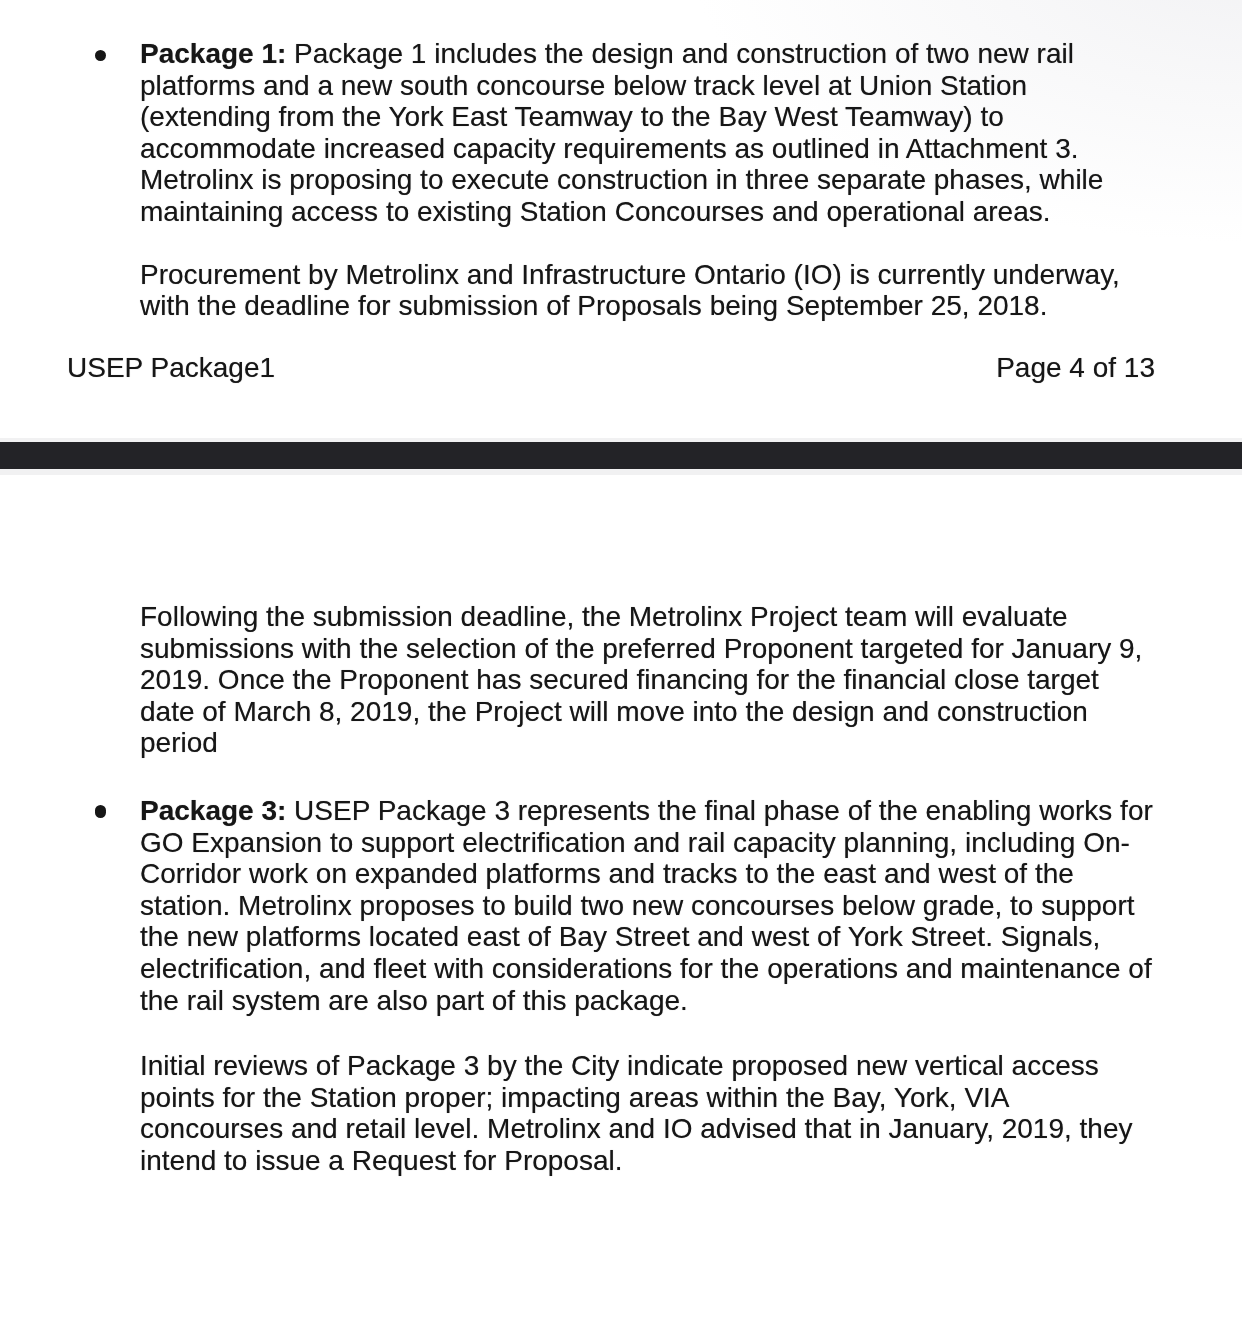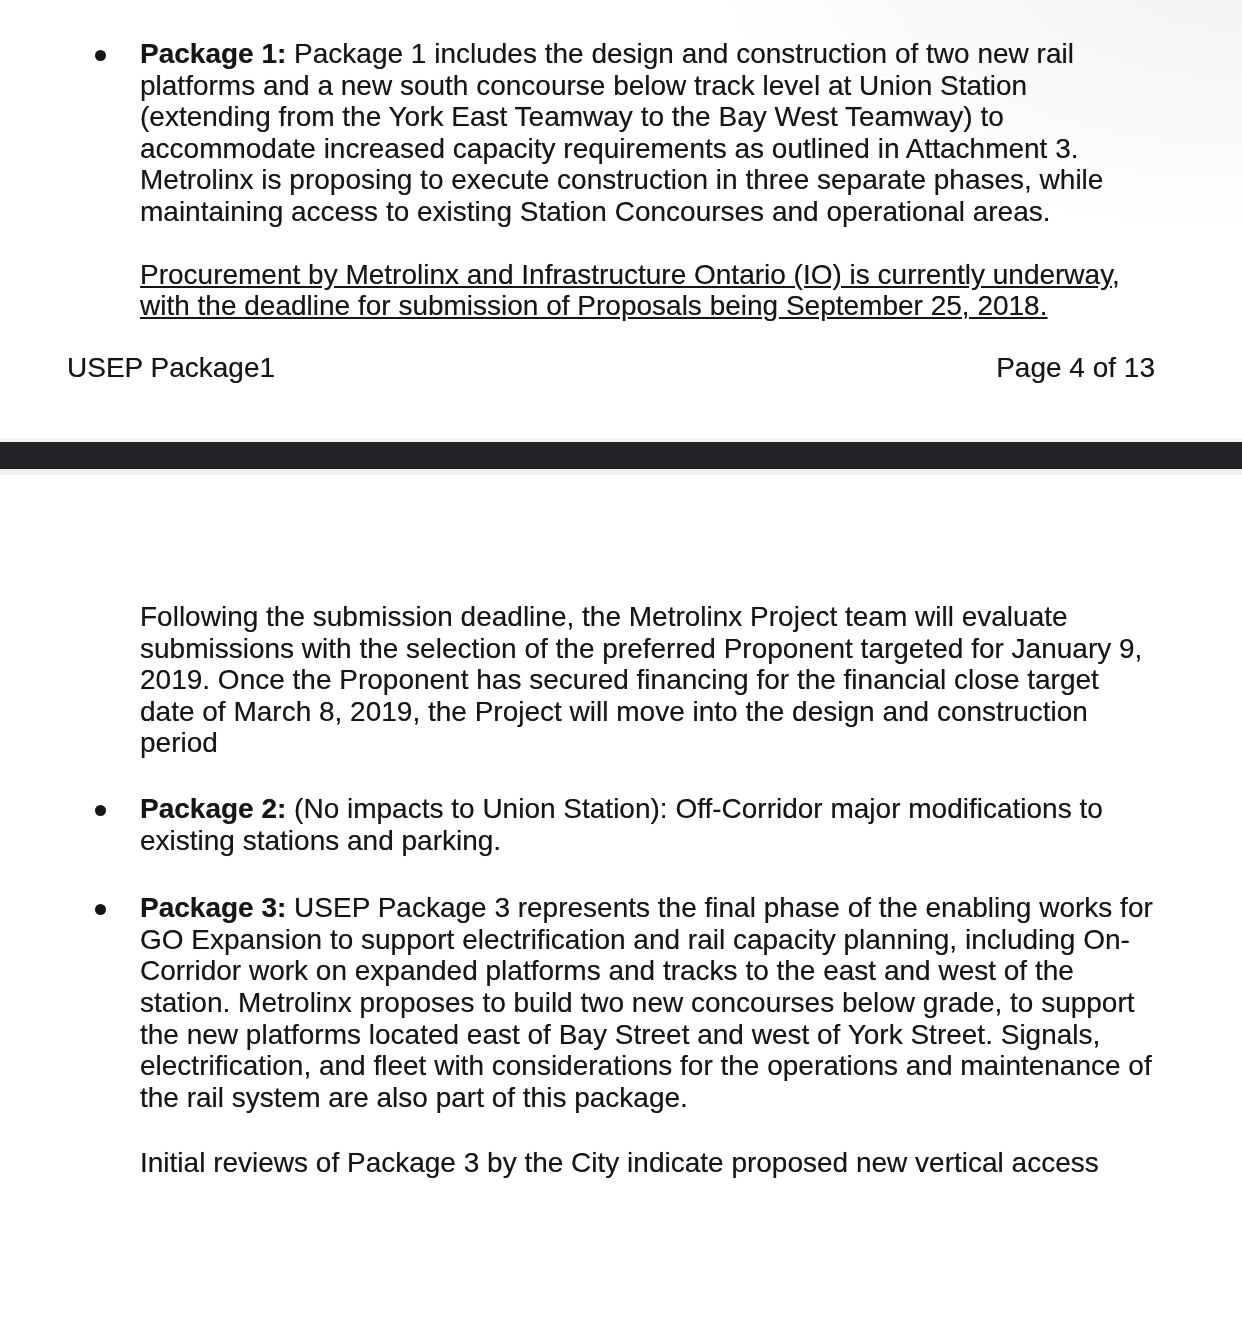--- a/index.html
+++ b/index.html
@@ -38,21 +38,21 @@
   .bullet-item { position: relative; }
   .bullet-dot {
     position: absolute;
     left: 95px;
     top: 12px;
     width: 11px;
     height: 11px;
     border-radius: 50%;
     background: var(--text, #101010);
   }
-  .mt-para   { margin-top: 31px; text-decoration: underline; }
+  .mt-para   { margin-top: 31px; }
   .mt-b2     { margin-top: 34px; }
   .mt-b3     { margin-top: 36px; }
   .mt-init   { margin-top: 34px; }
   .run-in { font-weight: bold; }
   .footer {
     margin: 30px 87px 0 67px;
     display: flex;
     justify-content: space-between;
     font-size: 28px;
     line-height: 31.6px;
@@ -93,25 +93,24 @@
   <div class="page-gap">
     <div class="dark-band"></div>
   </div>
 
   <section class="page page-2">
 
     <p class="para">Following the submission deadline, the Metrolinx Project team will evaluate submissions with the selection of the preferred Proponent targeted for January 9, 2019. Once the Proponent has secured financing for the financial close target date of March 8, 2019, the Project will move into the design and construction period</p>
 
     <div class="bullet-item mt-b2">
       <span class="bullet-dot"></span>
-      <p class="para"><strong class="run-in">Package 2:</strong> <span>(No impacts to Union Station): Off-Corridor major modifications to existing stations and parking.</span></p>
     </div>
 
     <div class="bullet-item mt-b3">
       <span class="bullet-dot"></span>
       <p class="para"><strong class="run-in">Package 3:</strong> <span>USEP Package 3 represents the final phase of the enabling works for GO Expansion to support electrification and rail capacity planning, including On-Corridor work on expanded platforms and tracks to the east and west of the station. Metrolinx proposes to build two new concourses below grade, to support the new platforms located east of Bay Street and west of York Street. Signals, electrification, and fleet with considerations for the operations and maintenance of the rail system are also part of this package.</span></p>
     </div>
 
-    <p class="para mt-init">Initial reviews of Package 3 by the City indicate proposed new vertical access points for the Station proper; impacting areas within the Bay, York, VIA concourses and retail level. Metrolinx and IO advised that in October, 2019, they intend to issue a Request for Proposal.</p>
+    <p class="para mt-init">Initial reviews of Package 3 by the City indicate proposed new vertical access points for the Station proper; impacting areas within the Bay, York, VIA concourses and retail level. Metrolinx and IO advised that in January, 2019, they intend to issue a Request for Proposal.</p>
 
   </section>
 
 </div>
 
 </body></html>

